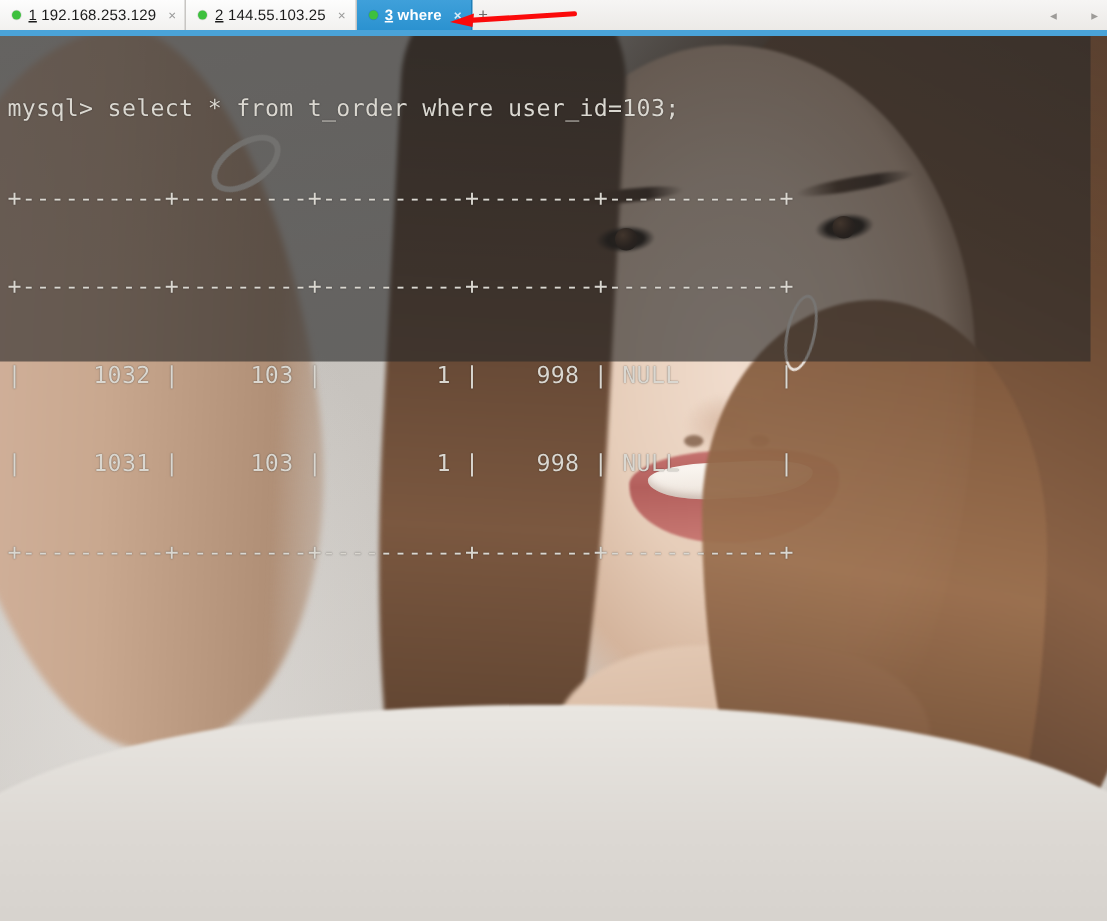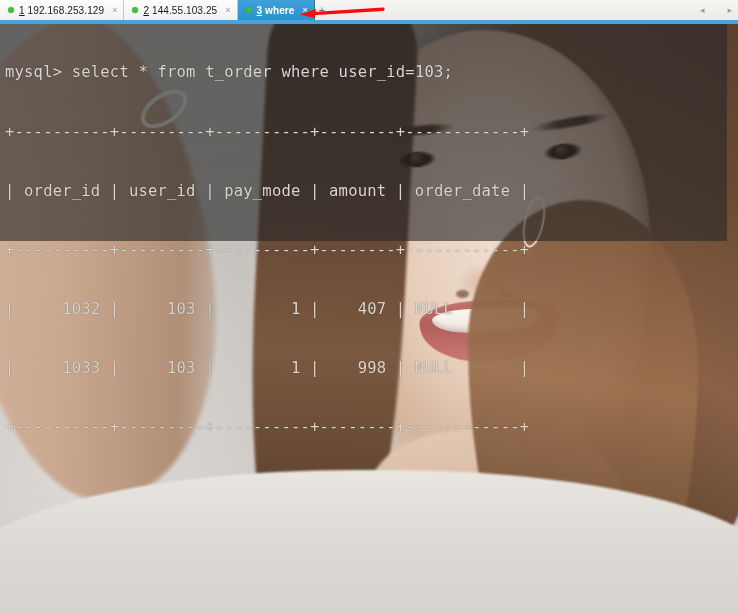--- a/index.html
+++ b/index.html
@@ -347,24 +347,23 @@
     <div class="wp-earring"></div>
     <div class="wp-bracelet"></div>
     <div class="wp-veil"></div>
   </div>
 
   <div class="terminal">
     <div class="term-scrim"></div>
     <div class="term-text">
       <span class="term-line"><span>mysql&gt; </span><span>select * from t_order where user_id=103;</span></span>
       <span class="term-line">+----------+---------+----------+--------+------------+</span>
-      <span class="term-line">| order_id | user_id | pay_mode | amount | order_date |</span>
       <span class="term-line">+----------+---------+----------+--------+------------+</span>
-      <span class="term-line">|     1032 |     103 |        1 |    407 | NULL       |</span>
-      <span class="term-line">|     1033 |     103 |        1 |    998 | NULL       |</span>
+      <span class="term-line">|     1032 |     103 |        1 |    998 | NULL       |</span>
+      <span class="term-line">|     1031 |     103 |        1 |    998 | NULL       |</span>
       <span class="term-line">+----------+---------+----------+--------+------------+</span>
       <span class="term-line"> </span>
       
     </div>
   </div>
 
   <div class="tabbar">
     <div class="tabs">
 
       <div class="tab">

